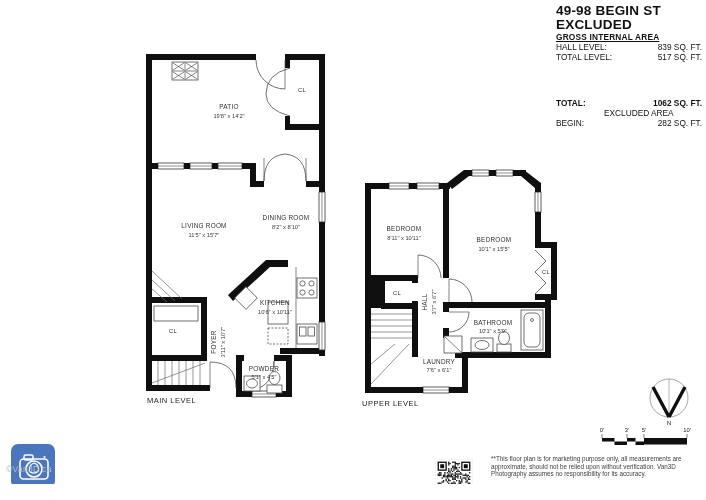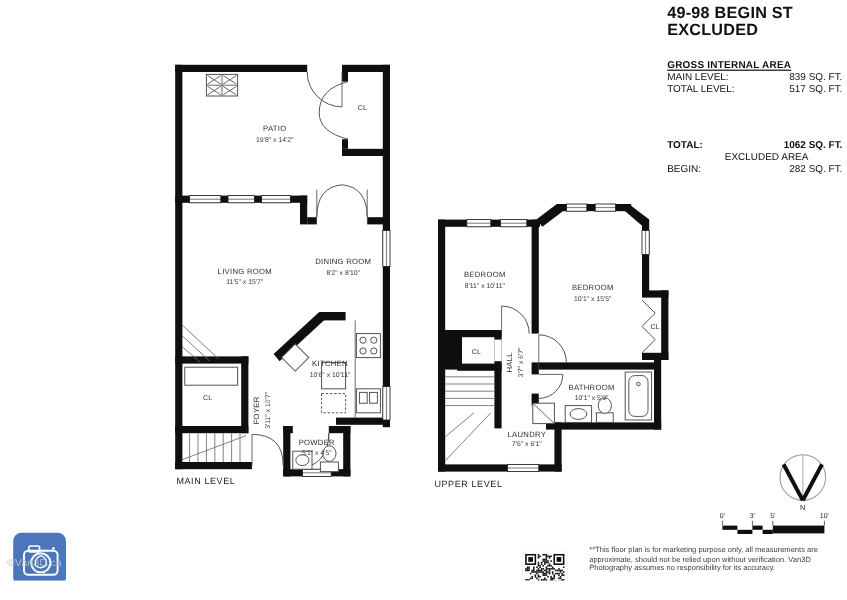--- a/index.html
+++ b/index.html
@@ -3,21 +3,21 @@
 <meta charset="utf-8">
 <style>
   html,body{margin:0;padding:0;background:#fff;}
   .canvas{position:relative;width:706px;height:484px;background:#ffffff;
           font-family:"Liberation Sans",sans-serif;overflow:hidden;}
   .abs{position:absolute;}
 
   
   .hdr{left:556px;top:4px;width:146px;}
   .hdr .title{font-size:13.5px;line-height:14px;font-weight:bold;color:#111;letter-spacing:.2px;}
-  .hdr .gross{margin-top:17px;font-size:8.3px;font-weight:bold;color:#111;
+  .hdr .gross{margin-top:0;font-size:8.3px;font-weight:bold;color:#111;
               text-decoration:underline;letter-spacing:.2px;}
   .row{display:flex;justify-content:space-between;font-size:8.3px;line-height:10px;color:#111;}
   .row.total{font-weight:bold;margin-top:36px;}
   .excl{font-size:8.3px;line-height:10px;color:#111;margin-top:0px;padding-left:48px;}
 
   
   svg{display:block;}
   .room{font-size:6.4px;fill:#2e2e2e;text-anchor:middle;letter-spacing:.25px;}
   .dims{font-size:5.7px;fill:#3a3a3a;text-anchor:middle;}
   .cl{font-size:5.8px;fill:#2e2e2e;text-anchor:middle;letter-spacing:.2px;}
@@ -46,21 +46,21 @@
 
 <div class="canvas">
 
   <div class="abs hdr">
     <div class="title">
       <div>49-98 BEGIN ST</div>
       <div>EXCLUDED</div>
     </div>
     <div class="gross">GROSS INTERNAL AREA</div>
     <div class="row">
-      <span>MAIN LEVEL:</span>
+      <span>HALL LEVEL:</span>
       <span>839 SQ. FT.</span>
     </div>
     <div class="row">
       <span>TOTAL LEVEL:</span>
       <span>517 SQ. FT.</span>
     </div>
     <div class="row total">
       <span>TOTAL:</span>
       <span>1062 SQ. FT.</span>
     </div>

